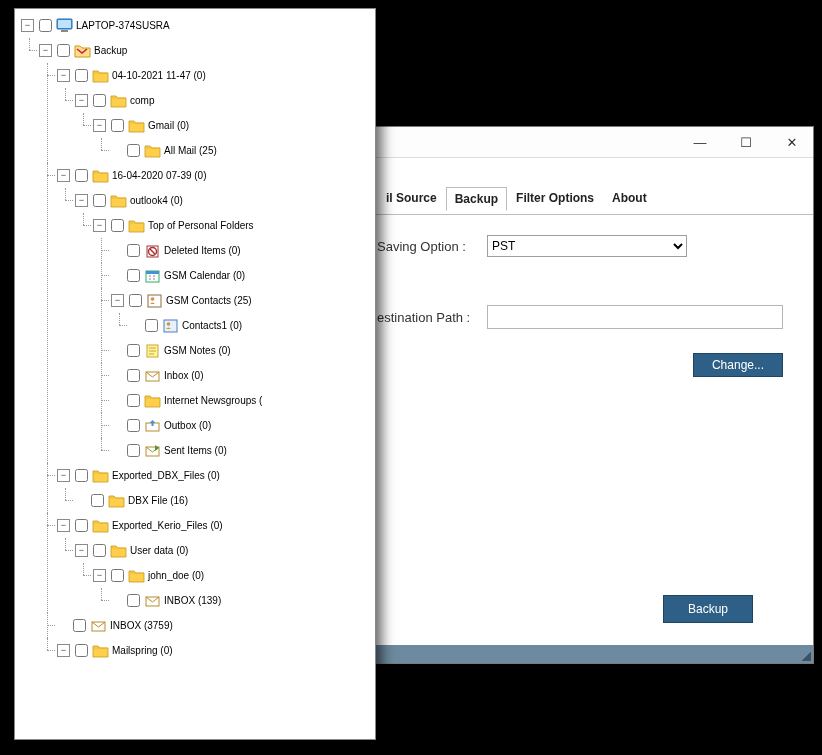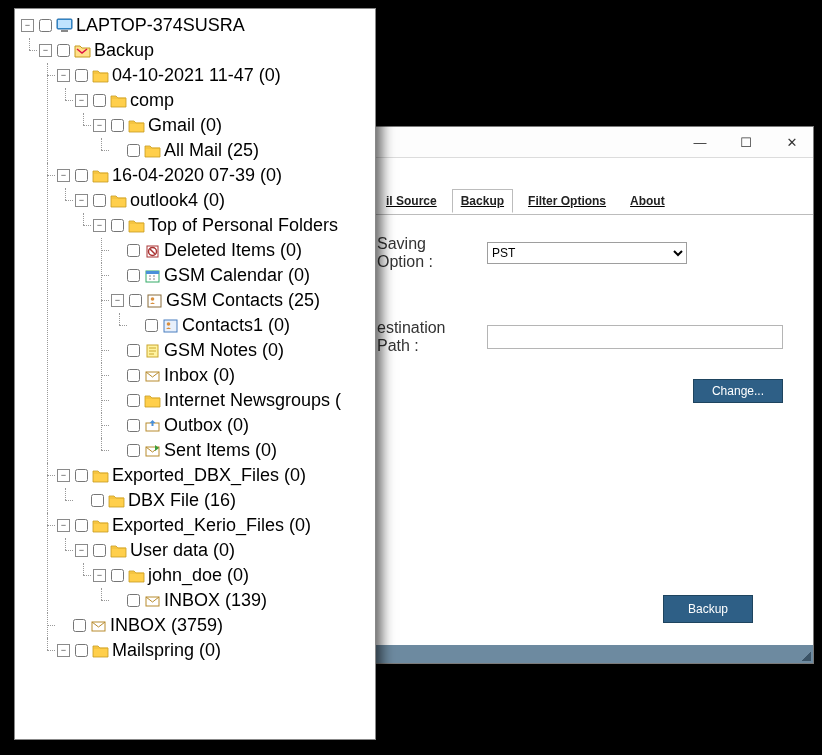--- a/index.html
+++ b/index.html
@@ -36,28 +36,27 @@
   }
   .titlebar span {
     width: 30px;
     text-align: center;
     font-size: 13px;
     color: #333;
     cursor: default;
   }
   .tabstrip {
     display: flex;
-    align-items: center;
+    align-items: flex-start;
     padding: 28px 0 0 350px;
     border-bottom: 1px solid #bcbcbc;
     background: #fff;
     height: 28px;
-    gap: 6px;
+    gap: 0;
     font-size: 12px;
-    text-decoration: underline;
   }
   .tab {
     padding: 4px 8px 4px 8px;
     border: 1px solid transparent;
     border-bottom: none;
     color: #222;
     font-weight: 600;
     cursor: default;
   }
   .tab.active {
@@ -73,21 +72,21 @@
   }
   .row {
     display: flex;
     align-items: center;
     gap: 10px;
     margin-bottom: 18px;
   }
   .lbl {
     width: 100px;
     text-align: left;
-    font-size: 16px;
+    font-size: 13px;
   }
   select.saving {
     width: 200px;
     height: 22px;
     border: 1px solid #9e9e9e;
     background: #fff;
     font-size: 12px;
   }
   input.dest {
     flex: 1;
@@ -188,21 +187,21 @@
     height: 13px;
     margin: 0 1px 0 2px;
     flex-shrink: 0;
   }
   .ic {
     width: 17px;
     height: 15px;
     flex-shrink: 0;
   }
   .lbltxt {
-    font-size: 18px;
+    font-size: 10px;
     color: #000;
   }
   
   .treepanel li::before {
     content: '';
     position: absolute;
     left: -10px;
     top: 0;
     bottom: 0;
     border-left: 1px dotted #999;

